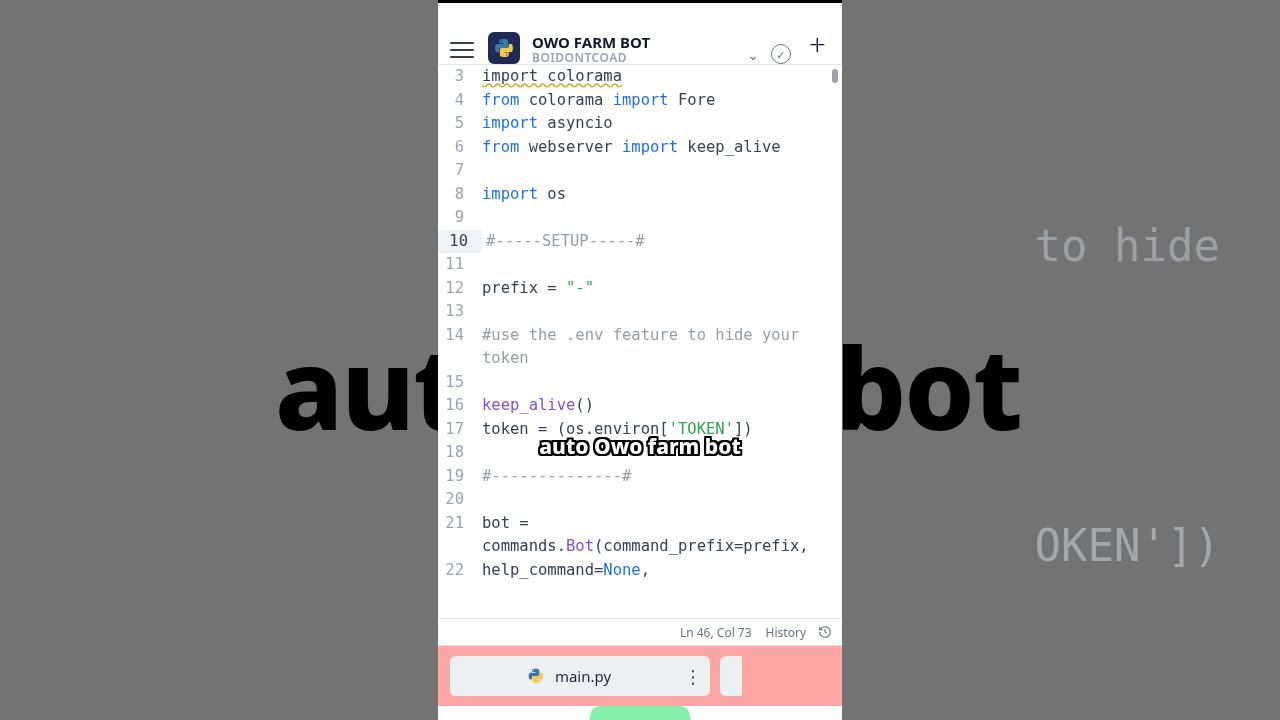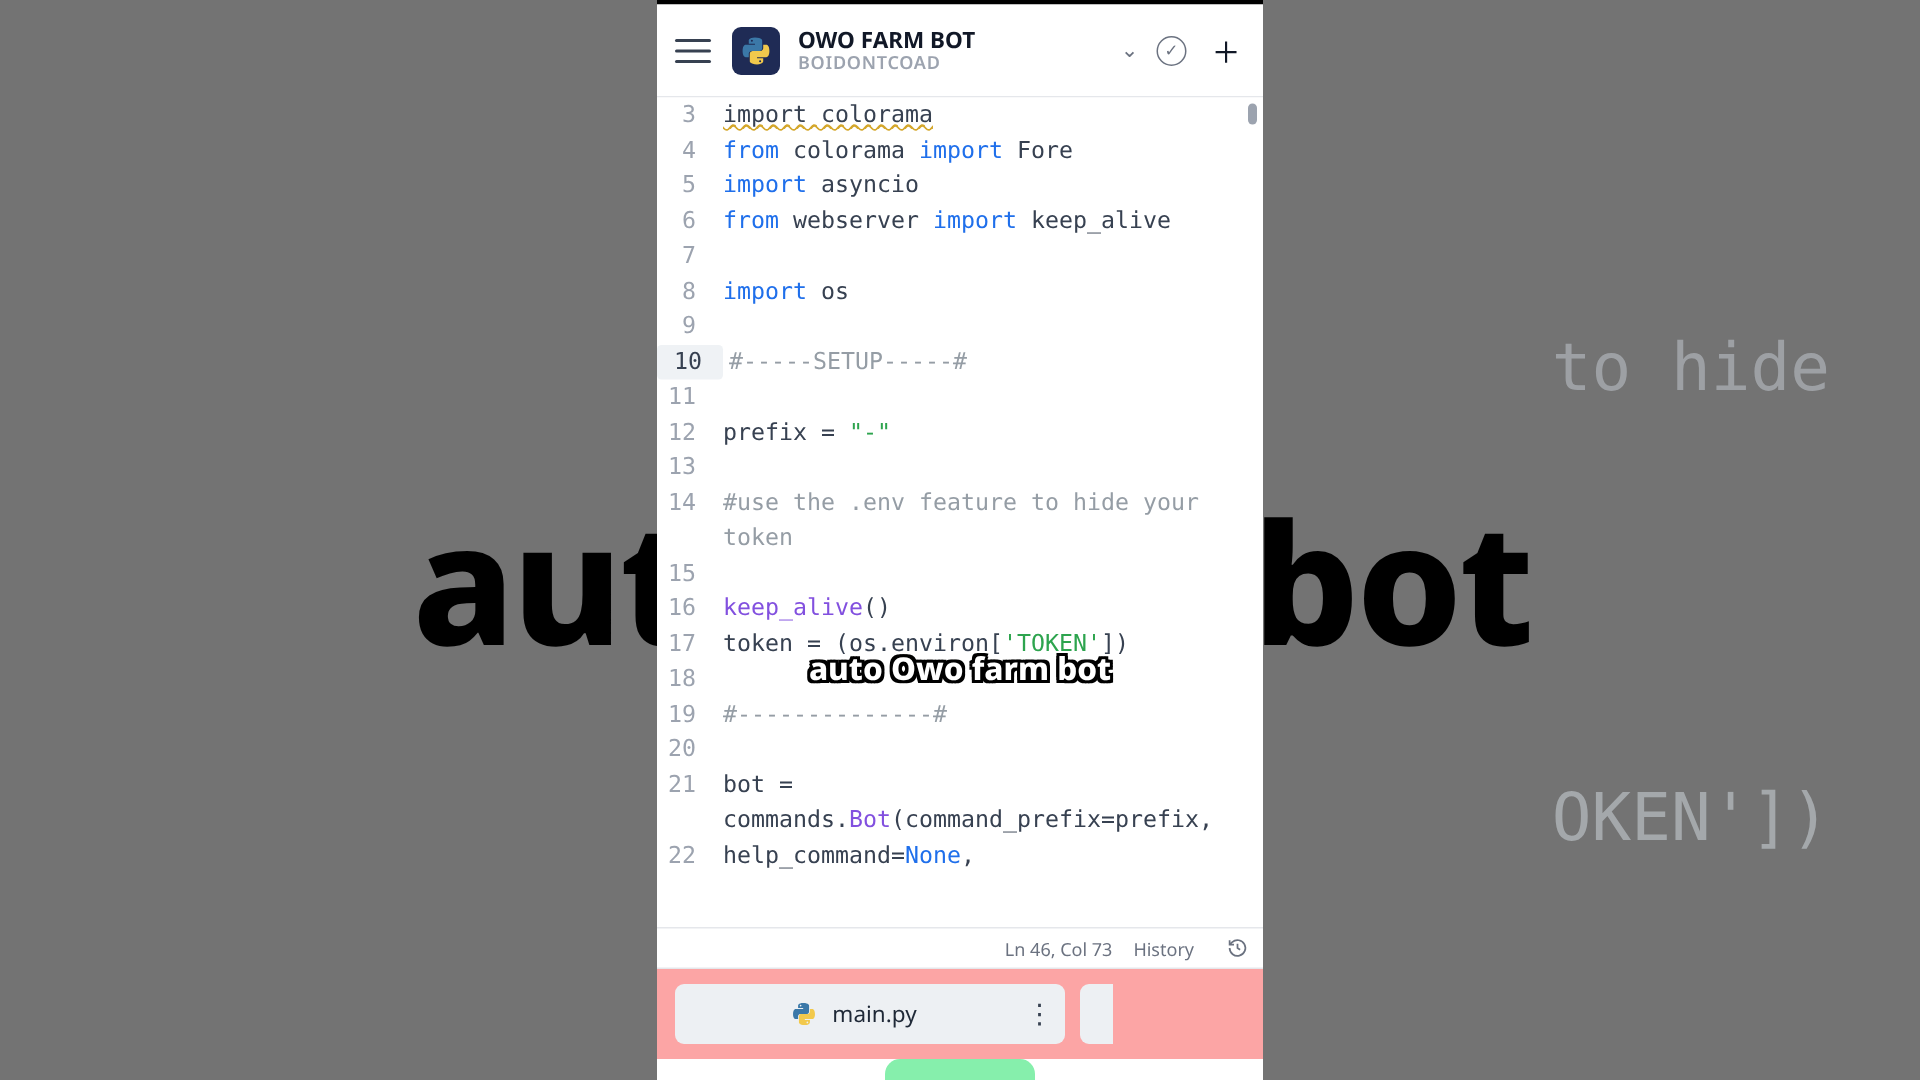--- a/index.html
+++ b/index.html
@@ -45,21 +45,21 @@
     flex-direction: column;
     overflow: hidden;
   }
   .phone-top {
     height: 3px;
     background: #000;
   }
   .header {
     height: 62px;
     display: flex;
-    align-items: center;
+    align-items: flex-end;
     padding: 0 10px;
     gap: 12px;
     border-bottom: 1px solid #e5e7eb;
     background: #fff;
   }
   .burger {
     width: 28px;
     height: 28px;
     display: flex;
     flex-direction: column;
@@ -213,21 +213,21 @@
     justify-content: flex-end;
     padding: 0 10px;
     gap: 14px;
     font-size: 12px;
     color: #6b7280;
     background: #fff;
   }
   .history {
     display: inline-flex;
     align-items: center;
-    gap: 22px;
+    gap: 12px;
     cursor: pointer;
   }
   .history svg { width: 14px; height: 14px; }
 
   .tabbar {
     padding: 10px 12px;
     display: flex;
     gap: 10px;
     background: #fca5a5;
   }

